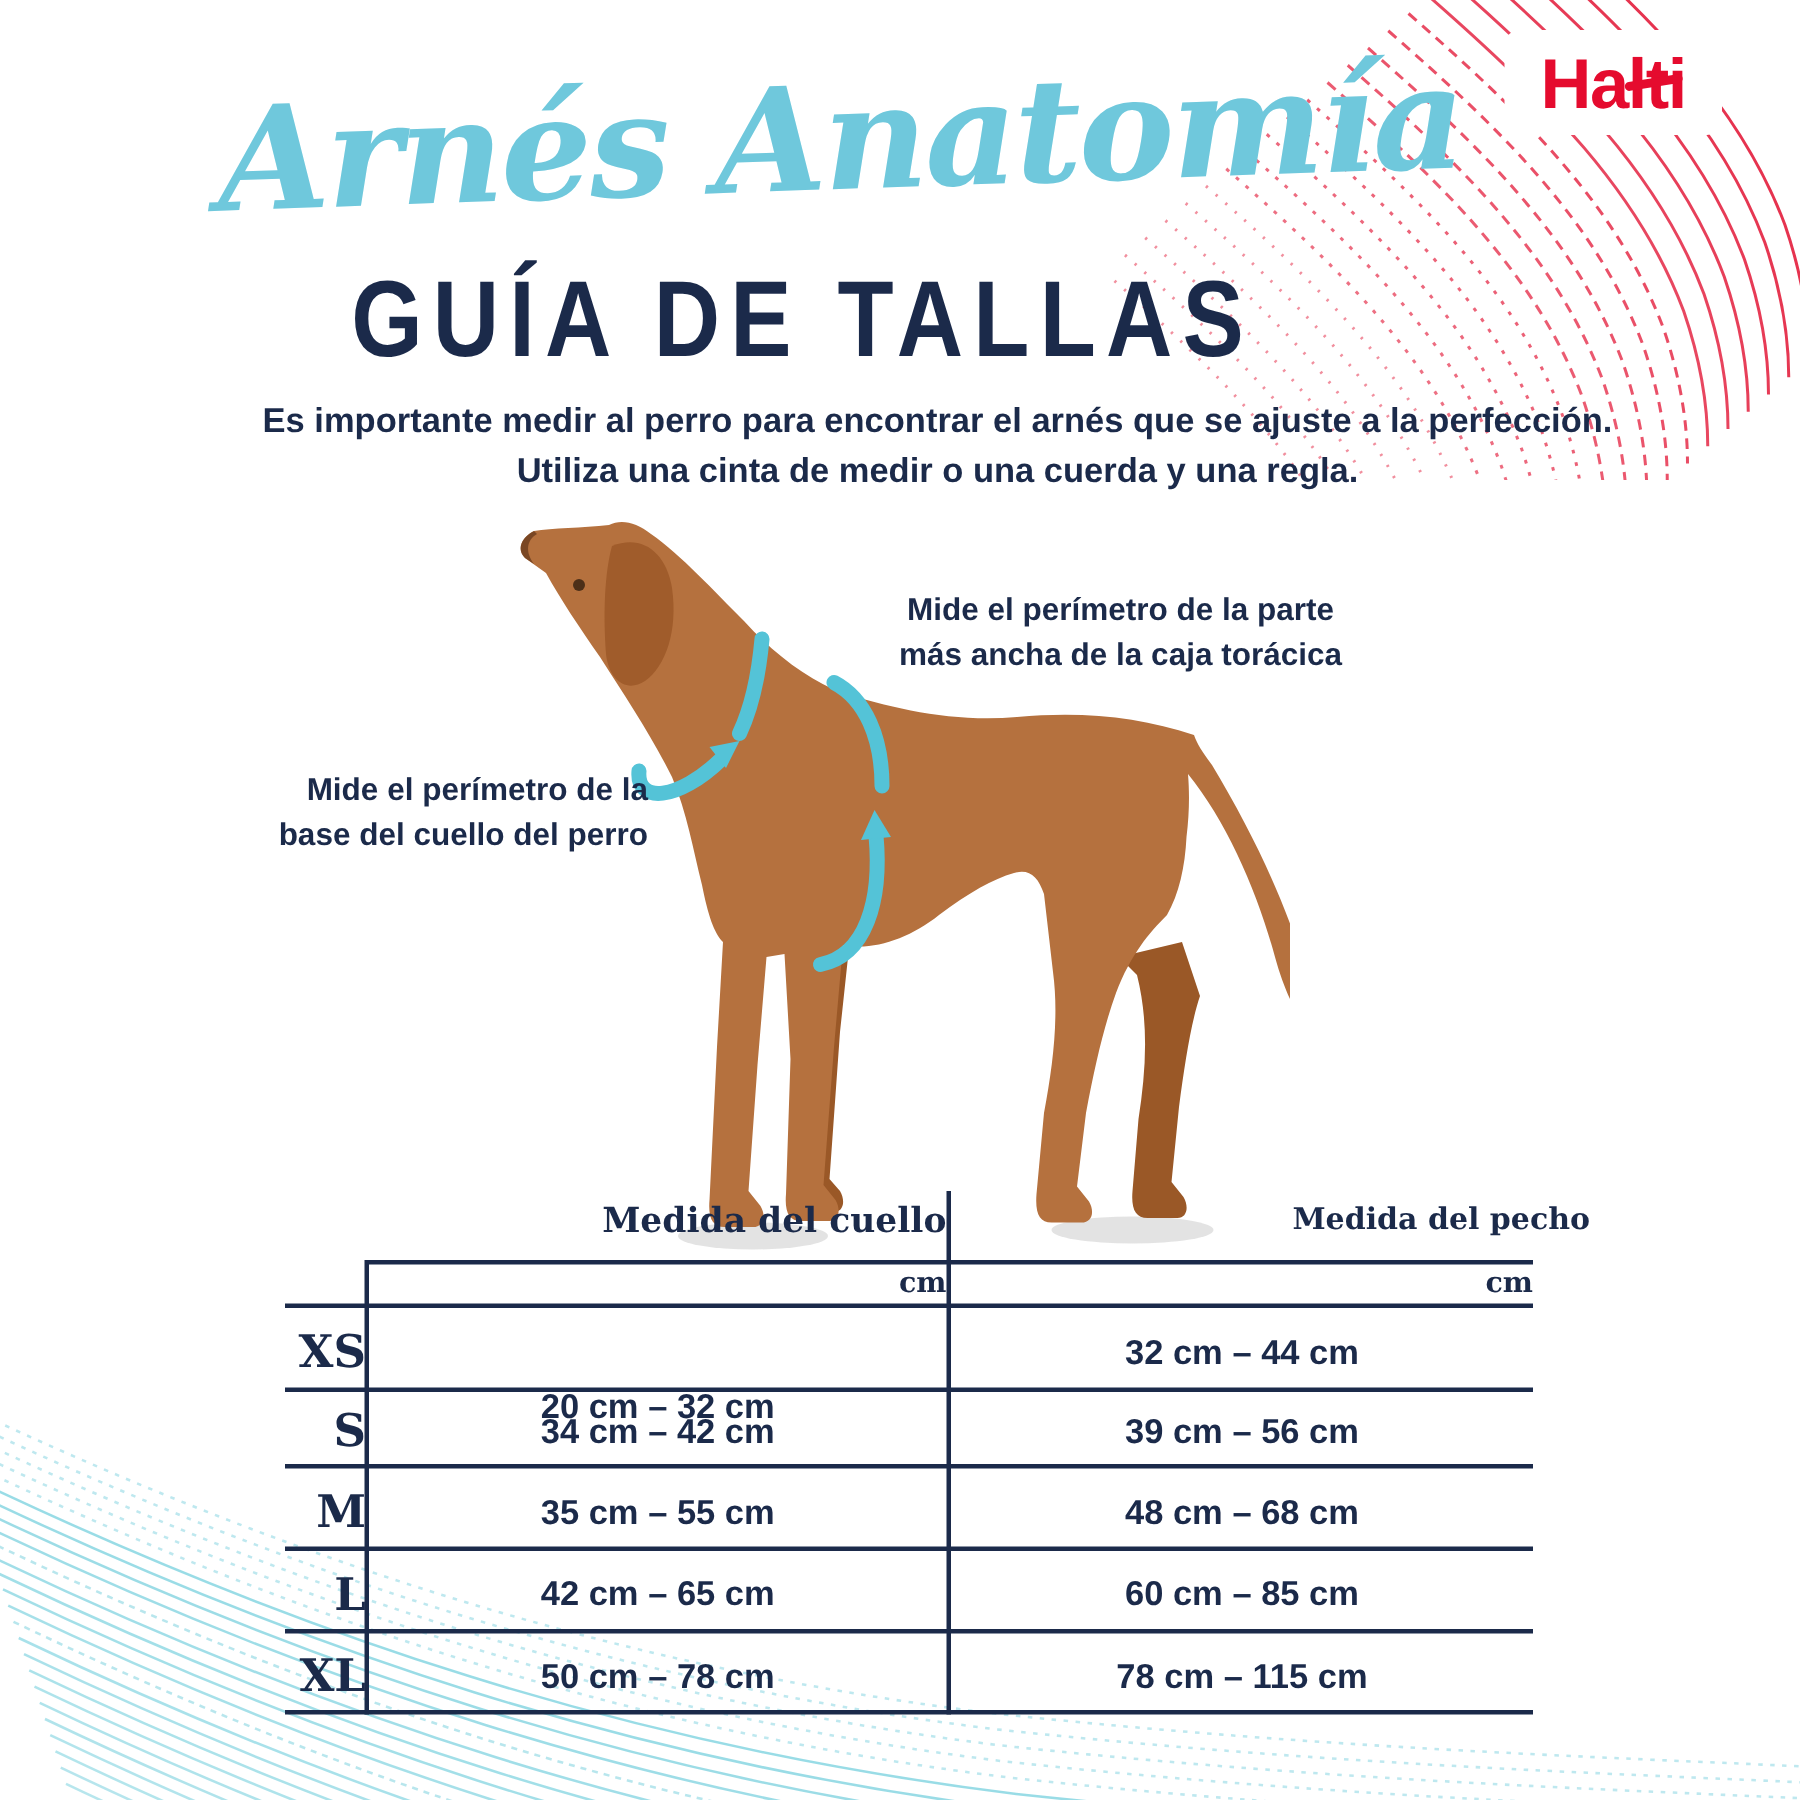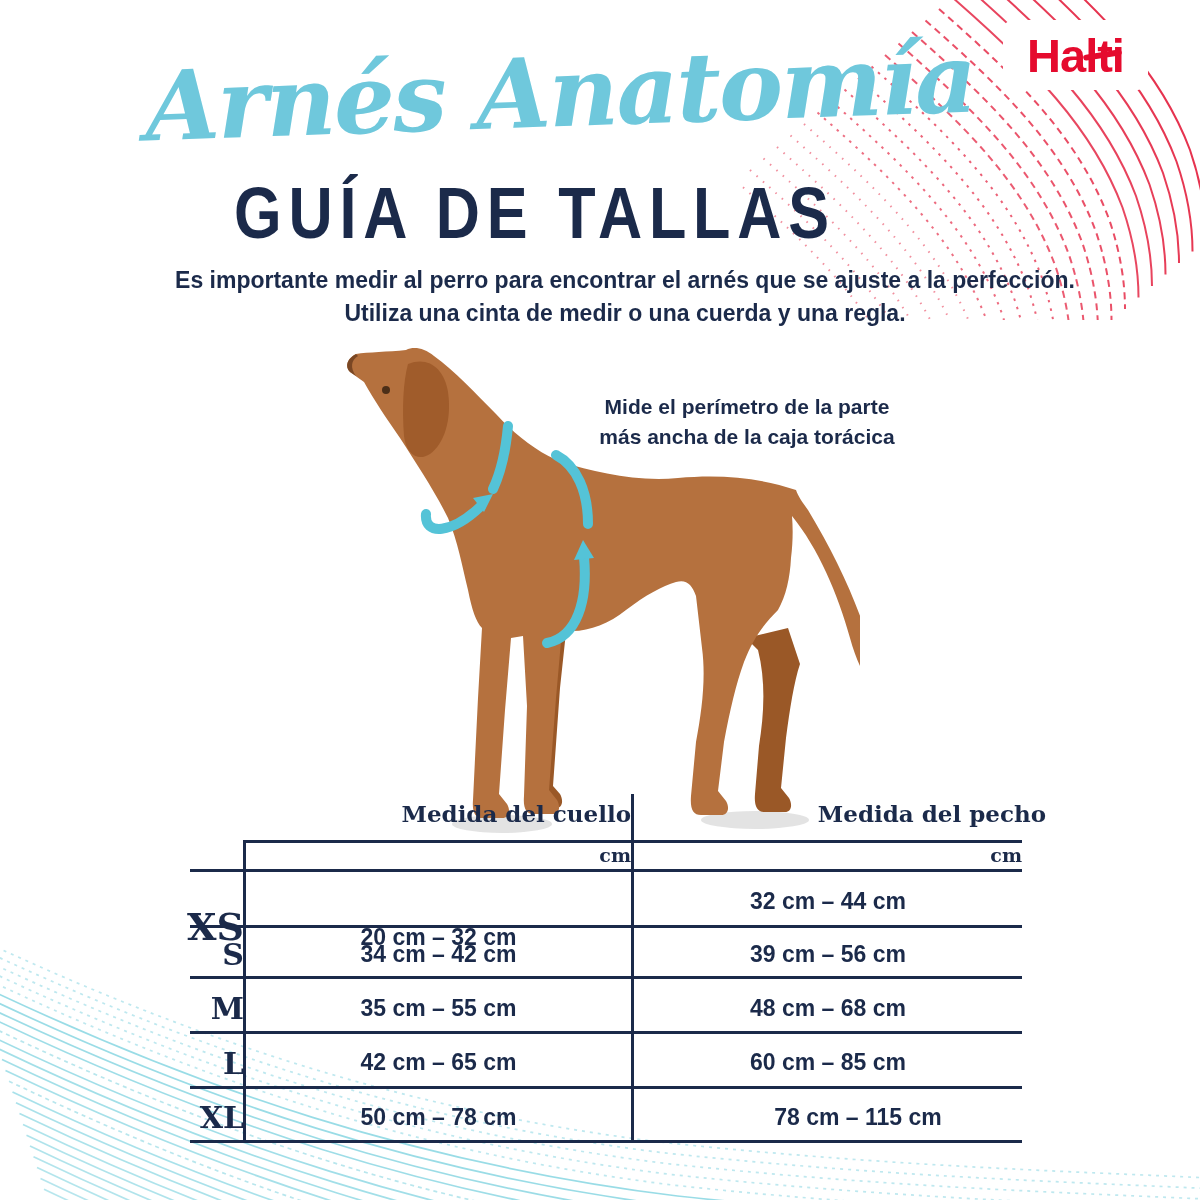--- a/index.html
+++ b/index.html
@@ -143,39 +143,43 @@
       <path d="M547,643 C577,637 588,601 584,557"></path>
     </g>
     <polygon points="493,494 484,512 473,498" fill="#54c3d7"></polygon>
     <polygon points="583,540 594,558 574,560" fill="#54c3d7"></polygon>
   </svg>
 
   <div class="abs note note-chest">
     <div>Mide el perímetro de la parte</div>
     <div>más ancha de la caja torácica</div>
   </div>
+  <div class="abs note note-neck">
+    <div>Mide el perímetro de la</div>
+    <div>base del cuello del perro</div>
+  </div>
 
   <div>
     <div class="tline" style="left:245px;top:840px;width:777px;height:3px;"></div>
     <div class="tline" style="left:190px;top:869px;width:832px;height:3px;"></div>
     <div class="tline" style="left:190px;top:925px;width:832px;height:3px;"></div>
     <div class="tline" style="left:190px;top:976px;width:832px;height:3px;"></div>
     <div class="tline" style="left:190px;top:1031px;width:832px;height:3px;"></div>
     <div class="tline" style="left:190px;top:1086px;width:832px;height:3px;"></div>
     <div class="tline" style="left:190px;top:1140px;width:832px;height:3px;"></div>
     <div class="tline" style="left:631px;top:794px;width:3px;height:349px;"></div>
     <div class="tline" style="left:243px;top:840px;width:3px;height:303px;"></div>
 
     <div class="th-serif" style="left:246px;top:800px;width:385px;font-size:23px;">Medida del cuello</div>
-    <div class="th-serif" style="left:658px;top:800px;width:388px;font-size:23px;">Medida del pecho</div>
+    <div class="th-serif" style="left:672px;top:800px;width:388px;font-size:20px;">Medida del pecho</div>
     <div class="th-serif" style="left:246px;top:844px;width:385px;font-size:19px;">cm</div>
     <div class="th-serif" style="left:634px;top:844px;width:388px;font-size:19px;">cm</div>
 
     <div>
-      <div class="th-serif" style="left:180px;top:884px;width:64px;font-size:38px;margin-top:20px;">XS</div>
+      <div class="th-serif" style="left:180px;top:884px;width:64px;font-size:30px;">XS</div>
       <div class="tval" style="left:246px;top:924px;width:385px;">20 cm – 32 cm</div>
       <div class="tval" style="left:634px;top:888px;width:388px;">32 cm – 44 cm</div>
     </div>
     <div>
       <div class="th-serif" style="left:180px;top:937px;width:64px;font-size:30px;">S</div>
       <div class="tval" style="left:246px;top:941px;width:385px;">34 cm – 42 cm</div>
       <div class="tval" style="left:634px;top:941px;width:388px;">39 cm – 56 cm</div>
     </div>
     <div>
       <div class="th-serif" style="left:180px;top:991px;width:64px;font-size:30px;">M</div>
@@ -183,17 +187,17 @@
       <div class="tval" style="left:634px;top:995px;width:388px;">48 cm – 68 cm</div>
     </div>
     <div>
       <div class="th-serif" style="left:180px;top:1046px;width:64px;font-size:30px;">L</div>
       <div class="tval" style="left:246px;top:1049px;width:385px;">42 cm – 65 cm</div>
       <div class="tval" style="left:634px;top:1049px;width:388px;">60 cm – 85 cm</div>
     </div>
     <div>
       <div class="th-serif" style="left:180px;top:1100px;width:64px;font-size:30px;">XL</div>
       <div class="tval" style="left:246px;top:1104px;width:385px;">50 cm – 78 cm</div>
-      <div class="tval" style="left:664px;top:1104px;width:388px;">78 cm – 115 cm</div>
+      <div class="tval" style="left:634px;top:1104px;width:388px;">78 cm – 115 cm</div>
     </div>
   </div>
 
 </div>
 
 </body></html>

